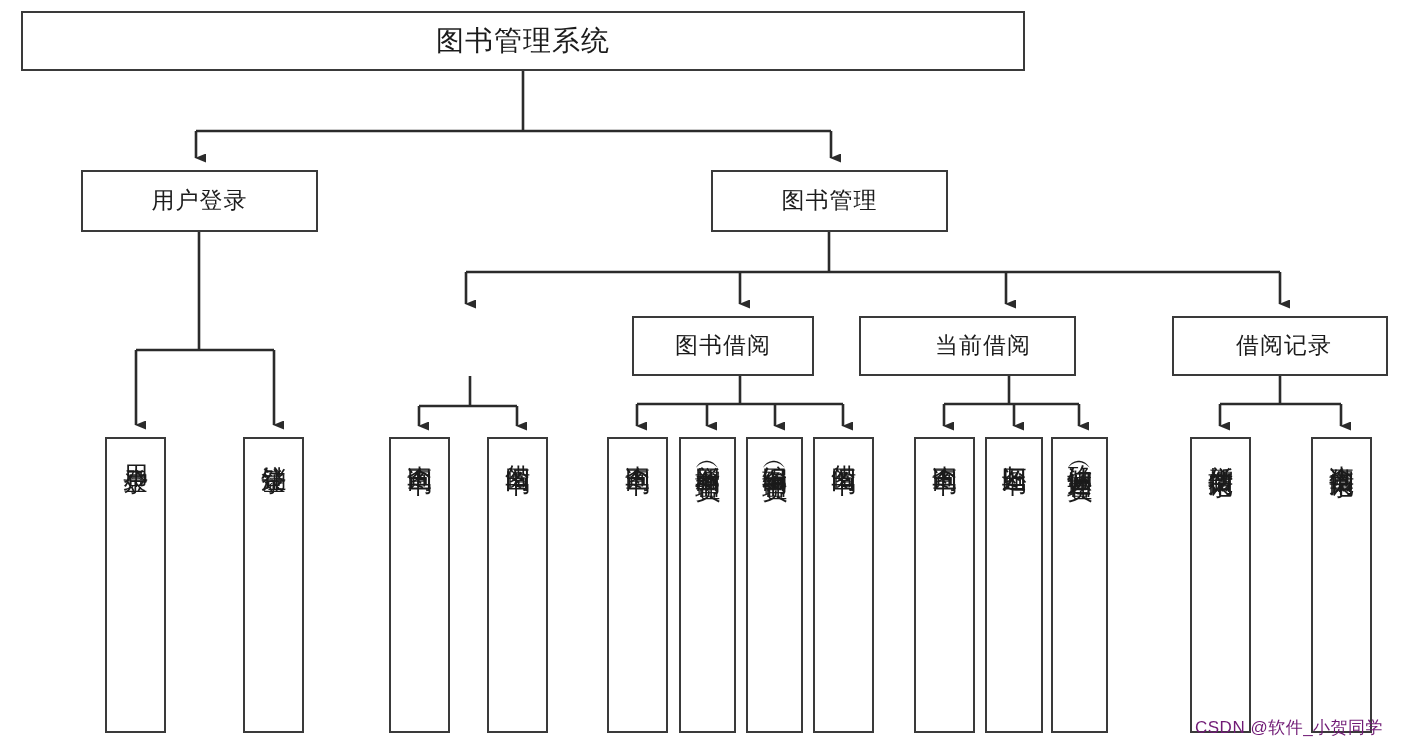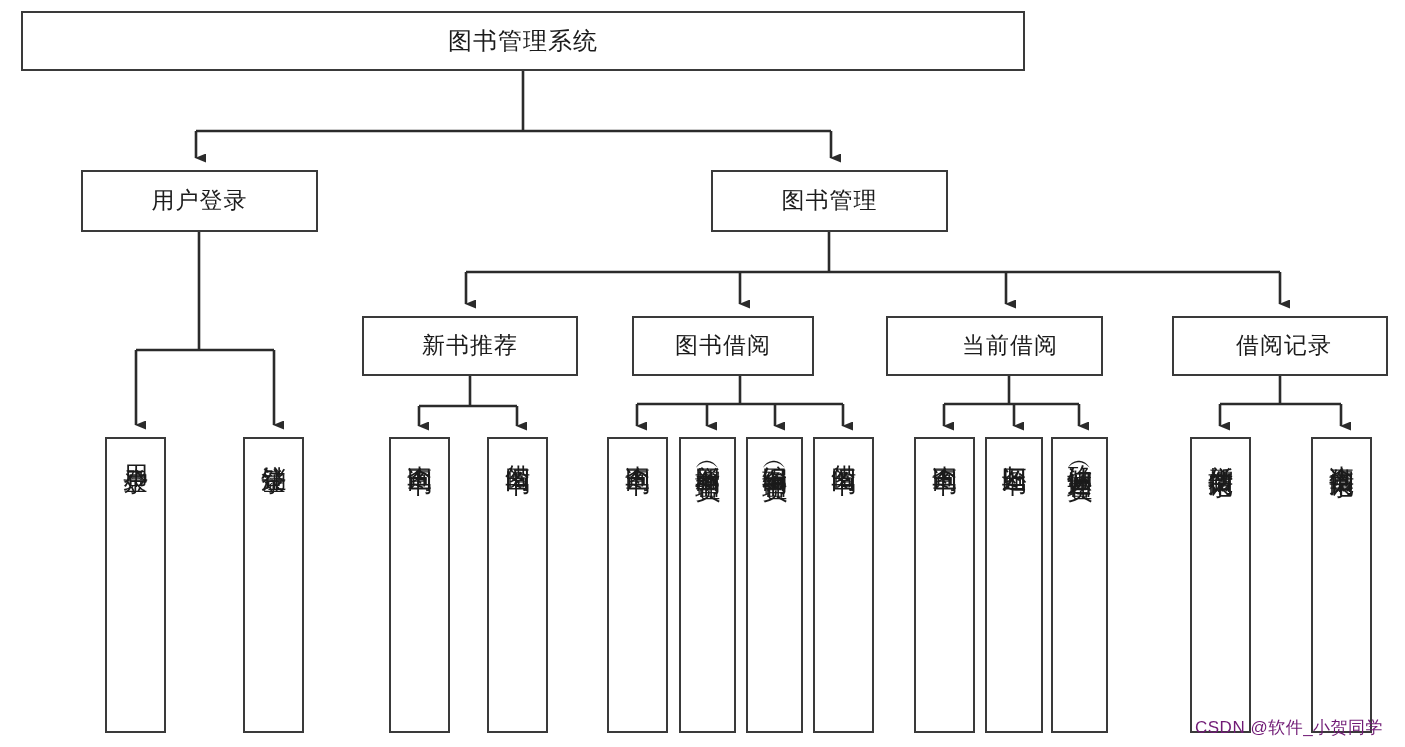--- a/index.html
+++ b/index.html
@@ -39,21 +39,21 @@
     display: block;
     text-align: center;
     line-height: 1.12;
     letter-spacing: 1px;
     white-space: nowrap;
   }
   .node.horiz .lbl {
     font-size: 23px;
   }
   .node.root.horiz .lbl {
-    font-size: 24px;
+    font-size: 28px;
   }
   .node.vert {
     align-items: flex-start;
     justify-content: center;
     padding-top: 6px;
   }
   .node.vert .lbl {
     writing-mode: vertical-rl;
     text-orientation: upright;
     font-size: 25px;
@@ -127,27 +127,24 @@
     <span class="lbl">图书管理系统</span>
   </div>
 
   <div class="node horiz" style="left: 81px; top: 170px; width: 237px; height: 62px;">
     <span class="lbl">用户登录</span>
   </div>
   <div class="node horiz" style="left: 711px; top: 170px; width: 237px; height: 62px;">
     <span class="lbl">图书管理</span>
   </div>
 
-  <div class="node horiz" style="left: 362px; top: 316px; width: 216px; height: 60px;">
-    <span class="lbl">新书推荐</span>
-  </div>
   <div class="node horiz" style="left: 632px; top: 316px; width: 182px; height: 60px;">
     <span class="lbl">图书借阅</span>
   </div>
-  <div class="node horiz" style="left: 886px; top: 316px; width: 217px; height: 60px; padding-left: 31px;">
+  <div class="node horiz" style="left: 859px; top: 316px; width: 217px; height: 60px; padding-left: 31px;">
     <span class="lbl">当前借阅</span>
   </div>
   <div class="node horiz" style="left: 1172px; top: 316px; width: 216px; height: 60px; padding-left: 8px;">
     <span class="lbl">借阅记录</span>
   </div>
 
   <div class="node vert" style="left: 105px; top: 437px; width: 61px; height: 296px;">
     <span class="lbl">用户登录</span>
   </div>
   <div class="node vert" style="left: 243px; top: 437px; width: 61px; height: 296px;">

